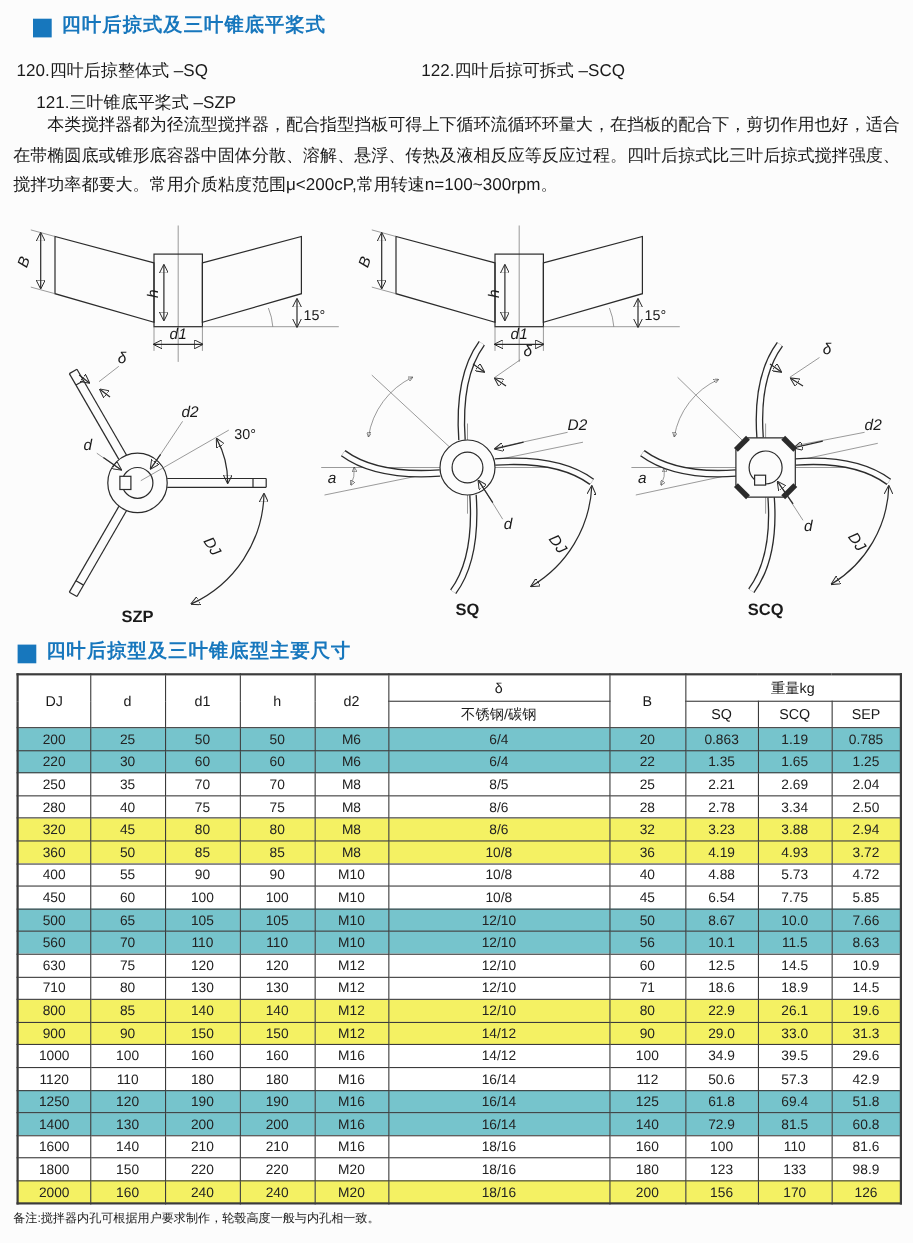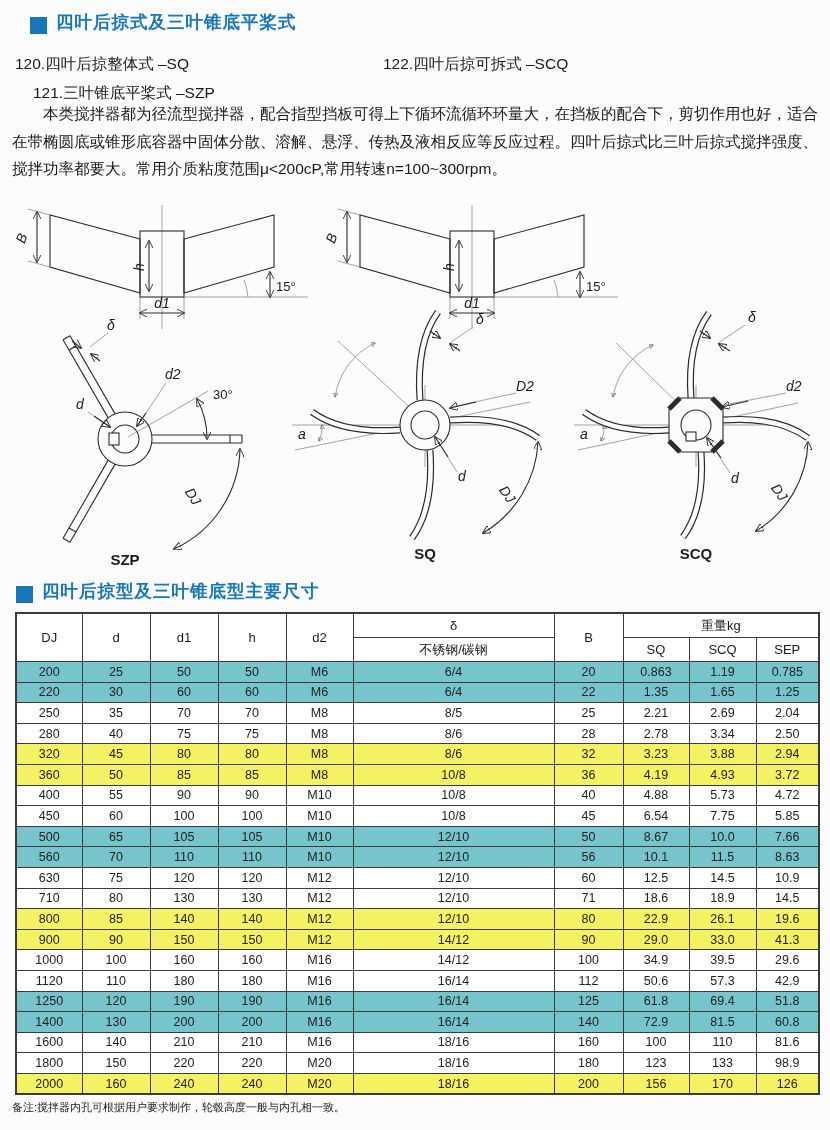--- a/index.html
+++ b/index.html
@@ -471,21 +471,21 @@
         <tr class="row-yellow">
           <td>900</td>
           <td>90</td>
           <td>150</td>
           <td>150</td>
           <td>M12</td>
           <td>14/12</td>
           <td>90</td>
           <td>29.0</td>
           <td>33.0</td>
-          <td>41.3</td>
+          <td>31.3</td>
         </tr>
         <tr class="row-white">
           <td>1000</td>
           <td>100</td>
           <td>160</td>
           <td>160</td>
           <td>M16</td>
           <td>14/12</td>
           <td>100</td>
           <td>34.9</td>

